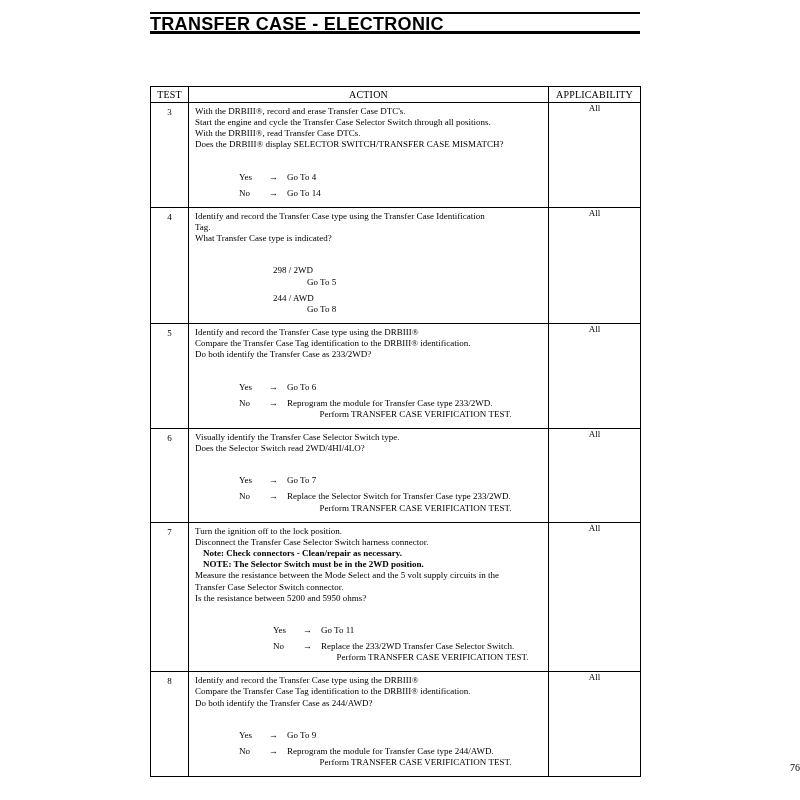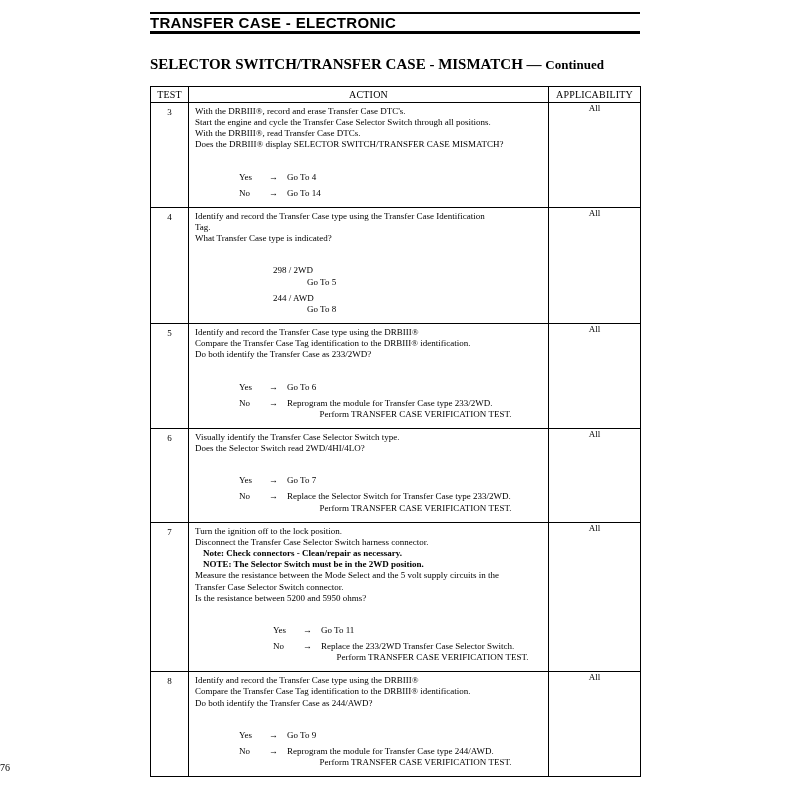--- a/index.html
+++ b/index.html
@@ -45,21 +45,21 @@
     width: 100%;
     height: 3px;
     background: #000;
   }
   .header-banner .title {
     position: absolute;
     left: 0;
     top: 2px;
     font-family: "Liberation Sans", sans-serif;
     font-weight: bold;
-    font-size: 15px;
+    font-size: 18px;
     letter-spacing: 0.3px;
     text-align: right;
   }
   
   .section-title {
     position: absolute;
     left: 150px;
     top: 56px;
     font-family: "Liberation Serif", serif;
     font-weight: bold;
@@ -131,41 +131,36 @@
   .indent1 { padding-left: 44px; }
   .indent2 { padding-left: 78px; }
   .cont-line { padding-left: 48px; text-align: center; }
 
   
   .page-number {
     position: absolute;
     left: 0;
     right: 0;
     top: 762px;
-    text-align: left;
+    text-align: right;
     font-size: 10px;
     font-family: "Liberation Serif", serif;
   }
 </style>
 </head>
 <body>
 
 <div class="page">
 
   <div class="header-banner">
     <div class="bar-top"></div>
     <div class="title">TRANSFER CASE - ELECTRONIC</div>
     <div class="bar-bottom"></div>
   </div>
 
-  <div class="section-title">
-    <span>SELECTOR SWITCH/TRANSFER CASE - MISMATCH</span>
-    <span>—</span>
-    <span class="cont">Continued</span>
-  </div>
 
   <table class="fault-table">
     <colgroup>
       <col class="c-test">
       <col class="c-action">
       <col class="c-appl">
     </colgroup>
     <thead>
       <tr>
         <th>TEST</th>

